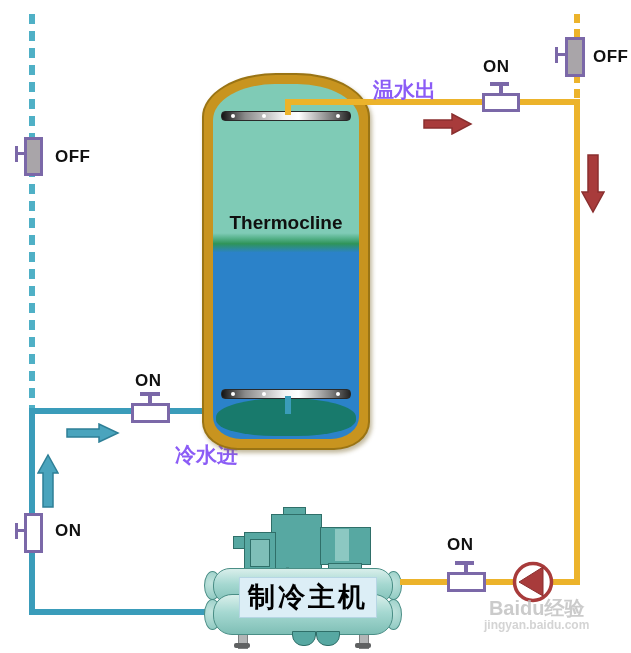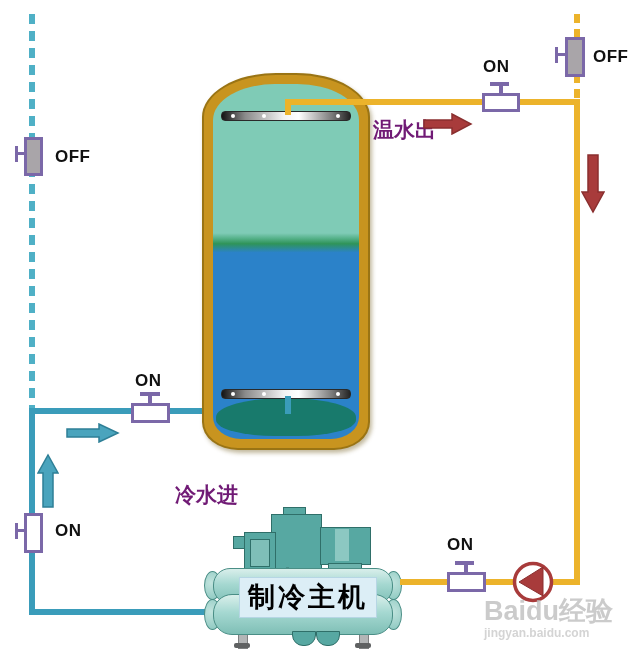--- a/index.html
+++ b/index.html
@@ -12,21 +12,21 @@
   .dash-v{position:absolute;width:6px;}
   .dash-v.cold{background:repeating-linear-gradient(180deg,#4fb0c6 0 10px,rgba(0,0,0,0) 10px 17px);}
   .dash-v.warm{background:repeating-linear-gradient(180deg,#ecb32b 0 9px,rgba(0,0,0,0) 9px 15px);}
   
   .valve-body{position:absolute;border:3px solid #7b68a8;}
   .valve-gray{background:#a9a5a9;}
   .valve-open{background:#ffffff;}
   .handle{position:absolute;background:#7b68a8;}
   
   .state-label{position:absolute;font-weight:bold;font-size:17px;color:#111;letter-spacing:0.5px;}
-  .cn-label{position:absolute;font-family:"Liberation Serif",serif;font-weight:bold;font-size:21px;color:#701a75;margin-top:40px;}
+  .cn-label{position:absolute;font-family:"Liberation Serif",serif;font-weight:bold;font-size:21px;color:#8b5cf6;}
   
   #tank{position:absolute;left:202px;top:73px;width:164px;height:373px;background:#c8941f;
         border:2px solid #9a7414;border-radius:74px 74px 36px 36px / 44px 44px 28px 28px;
         box-shadow:2px 3px 4px rgba(120,100,40,.45);}
   #tank-water{position:absolute;left:9px;top:9px;right:9px;bottom:9px;
         border-radius:62px 62px 28px 28px / 36px 36px 22px 22px;
         background:linear-gradient(180deg,#7fcbb6 0%,#7fcbb6 42%,#55b189 43.5%,#2f9459 45%,#2b82c9 47.5%,#2b82c9 100%);}
   .diffuser{position:absolute;left:8px;right:8px;height:8px;border-radius:4px;border:1px solid #2a2a2a;
         background:linear-gradient(90deg,#141414,#8a8a8a 18%,#f2f2f2 48%,#ffffff 60%,#7a7a7a 86%,#242424);}
   .diffuser .dot{position:absolute;top:2px;width:4px;height:4px;border-radius:50%;background:#fff;}
@@ -44,21 +44,21 @@
         background:radial-gradient(circle at 40% 40%,#c2e4de,#8cc8c0);}
   .cbox{position:absolute;background:#57a8a2;border:1px solid #2f6f69;}
   .leg{position:absolute;width:8px;height:50px;background:#b3b5b6;border:1px solid #7d7f80;}
   .foot{position:absolute;width:16px;height:5px;background:#5f6162;border-radius:2px;}
   #chiller-label-band{position:absolute;left:44px;top:72px;width:136px;height:39px;background:#dceef6;
         border:1px solid #b6d6e4;text-align:center;}
   #chiller-label{font-family:"Liberation Serif",serif;font-weight:bold;font-size:27px;color:#000;
         line-height:39px;letter-spacing:3px;}
   
   #watermark{position:absolute;left:484px;top:597px;z-index:30;line-height:1.1;}
-  #wm-1{font-size:27px;font-weight:bold;color:rgba(185,185,185,0.75);}
+  #wm-1{font-size:20px;font-weight:bold;color:rgba(185,185,185,0.75);text-align:center;}
   #wm-2{font-size:12px;font-weight:bold;color:rgba(205,205,205,0.85);}
 </style>
 </head>
 <body>
 
 <div id="canvas">
 
   <div class="dash-v cold" style="left:29px;top:14px;height:394px;"></div>
   <div class="pipe cold" style="left:29px;top:408px;width:6px;height:206px;"></div>
   <div class="pipe cold" style="left:29px;top:408px;width:263px;height:6px;"></div>
@@ -125,20 +125,21 @@
       <div class="diffuser" style="top:27px;">
         <div class="dot" style="left:7%;"></div>
         <div class="dot" style="left:31%;"></div>
         <div class="dot" style="left:89%;"></div>
       </div>
       <div class="diffuser" style="top:305px;">
         <div class="dot" style="left:7%;"></div>
         <div class="dot" style="left:31%;"></div>
         <div class="dot" style="left:89%;"></div>
       </div>
+      <div id="thermocline-label">Thermocline</div>
     </div>
   </div>
 
   <div class="pipe" style="left:285px;top:99px;width:6px;height:16px;"></div>
   <div class="pipe cold" style="left:285px;top:396px;width:6px;height:18px;"></div>
 
   <div class="pipe" style="left:285px;top:99px;width:293px;height:6px;"></div>
   <div class="pipe" style="left:574px;top:99px;width:6px;height:486px;"></div>
   <div class="pipe" style="left:400px;top:579px;width:180px;height:6px;"></div>
   <div class="dash-v warm" style="left:574px;top:14px;height:88px;"></div>

